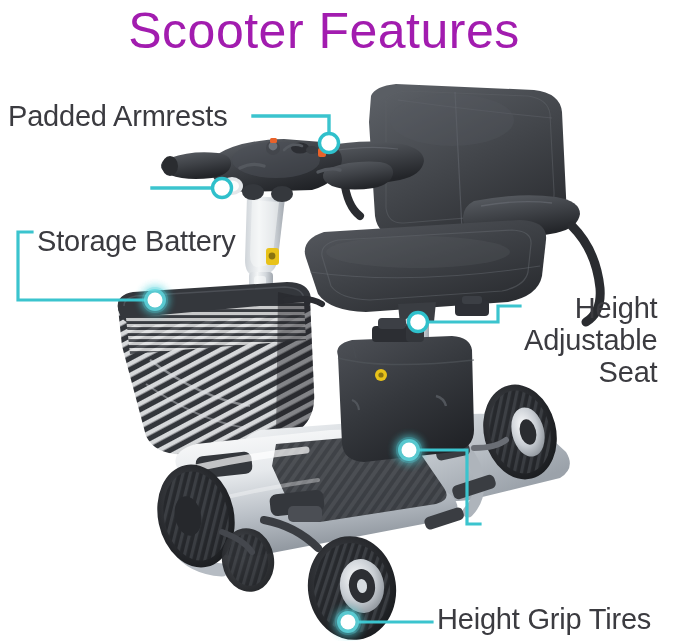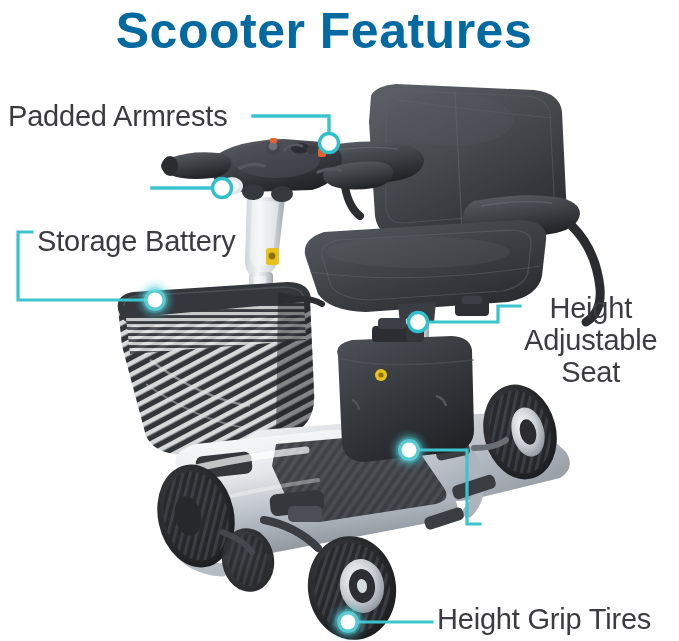--- a/index.html
+++ b/index.html
@@ -23,36 +23,36 @@
   
   .title {
     position: absolute;
     left: 0;
     top: 2px;
     width: 648px;
     text-align: center;
     font-size: 50px;
     line-height: 58px;
     letter-spacing: 0.5px;
-    color: #0369a1;
-    font-weight: 700;
+    color: #a21caf;
+    font-weight: 400;
     white-space: nowrap;
   }
 
   
   .label {
     position: absolute;
     color: #3b3b40;
     font-size: 29px;
     line-height: 32px;
     font-weight: 400;
     letter-spacing: -0.2px;
     white-space: pre-line;
   }
-  .label.right { text-align: center; }
+  .label.right { text-align: right; }
 
   
   .callout-layer {
     position: absolute;
     left: 0; top: 0;
     width: 679px; height: 641px;
     pointer-events: none;
   }
 
   

